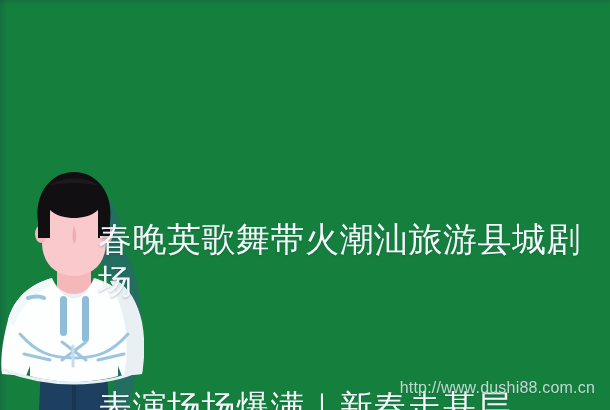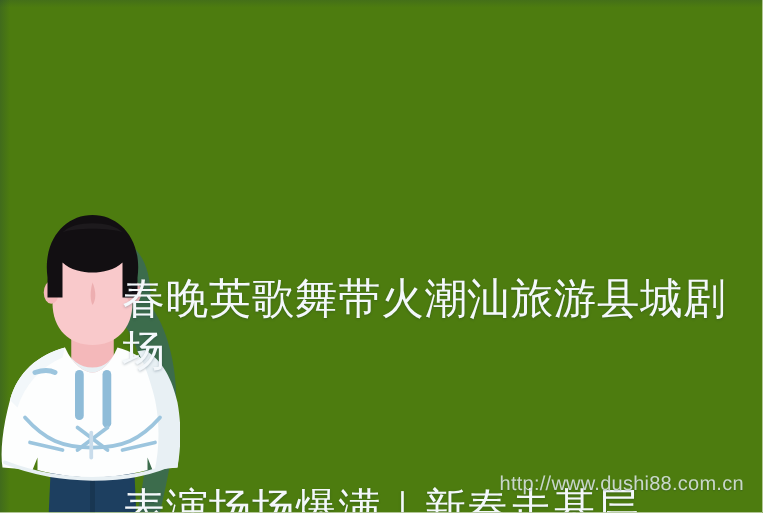--- a/index.html
+++ b/index.html
@@ -7,21 +7,21 @@
     margin: 0;
     padding: 0;
     background: #ffffff;
   }
 
   #stage {
     position: relative;
     width: 610px;
     height: 410px;
     overflow: hidden;
-    background: #4d7c0f;
+    background: #15803d;
     font-family: "Liberation Sans", "DejaVu Sans", sans-serif;
     -webkit-font-smoothing: antialiased;
   }
 
   
   .edge-shade-left {
     position: absolute;
     left: 0; top: 0;
     width: 8px; height: 100%;
     background: linear-gradient(to right, rgba(20,48,72,0.22), rgba(20,48,72,0));

